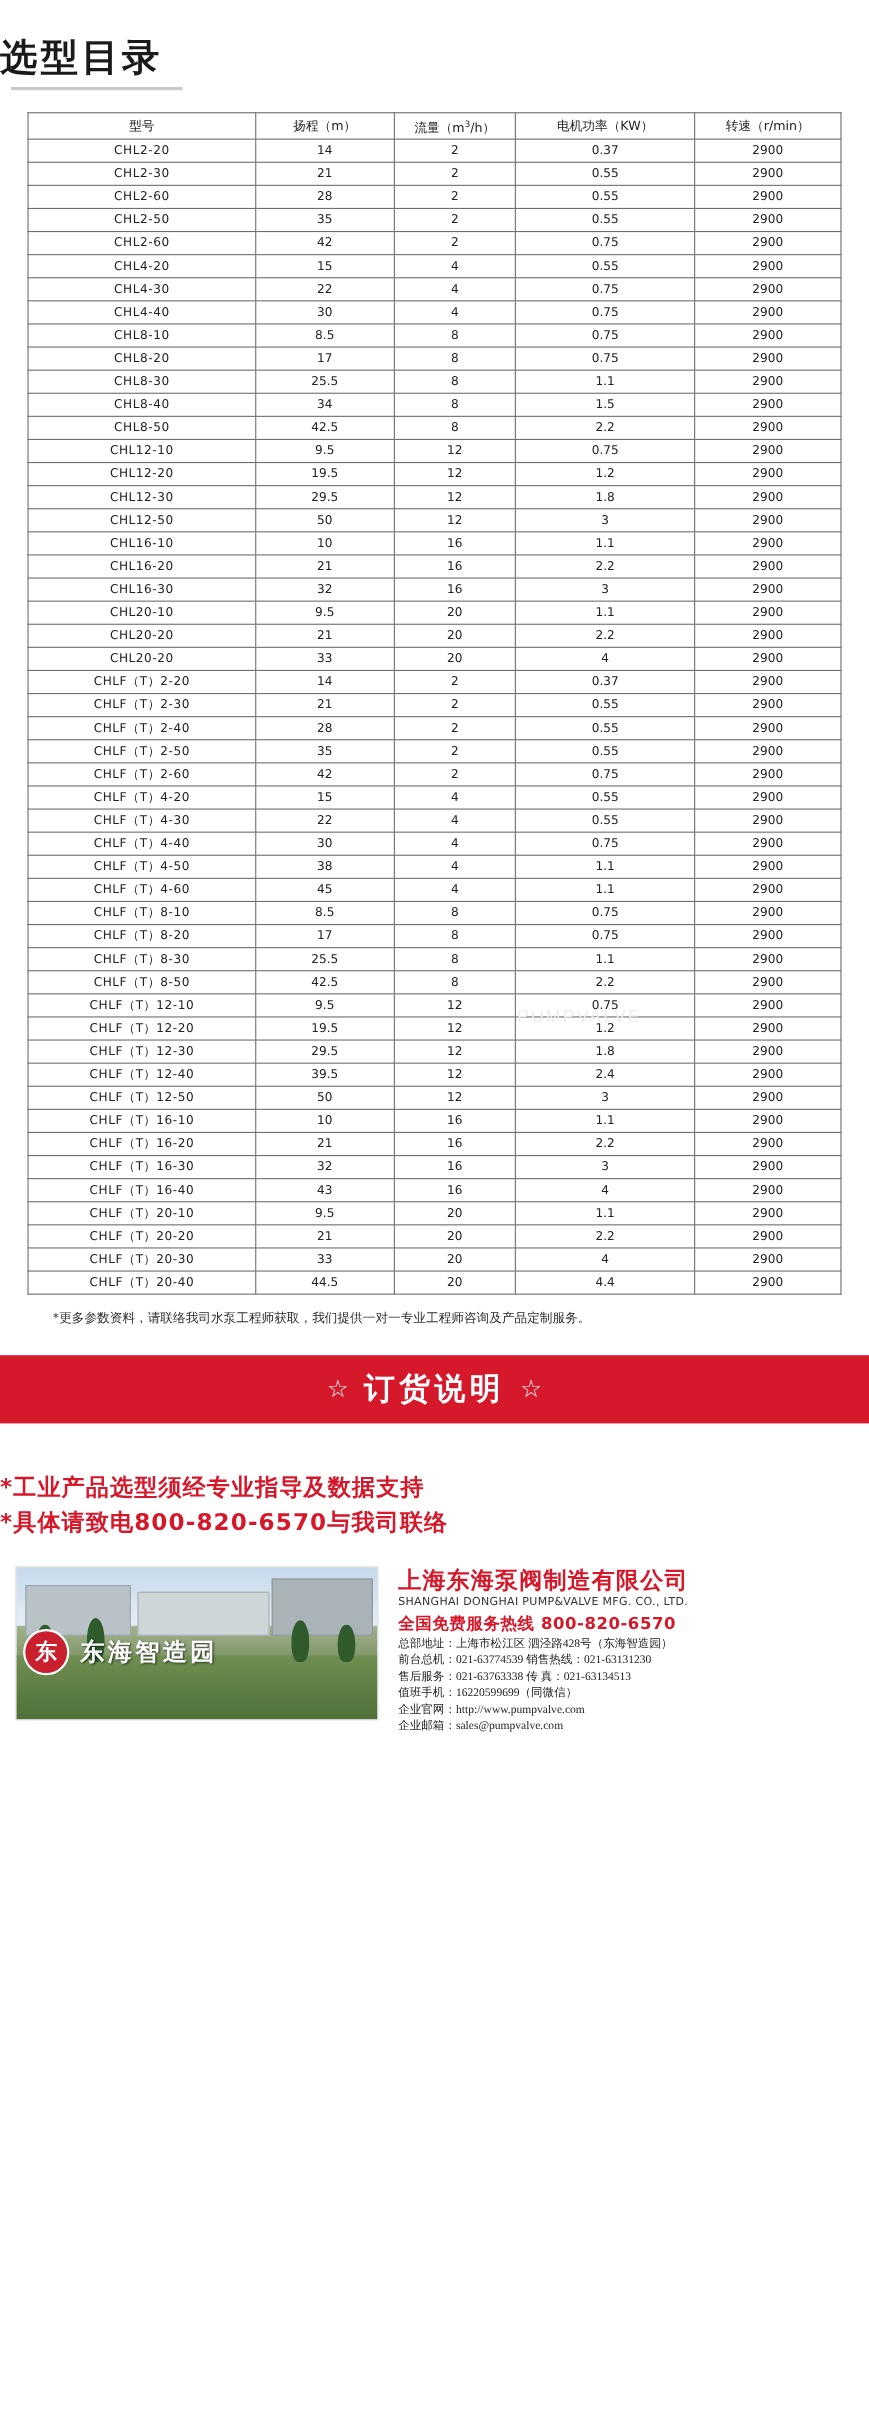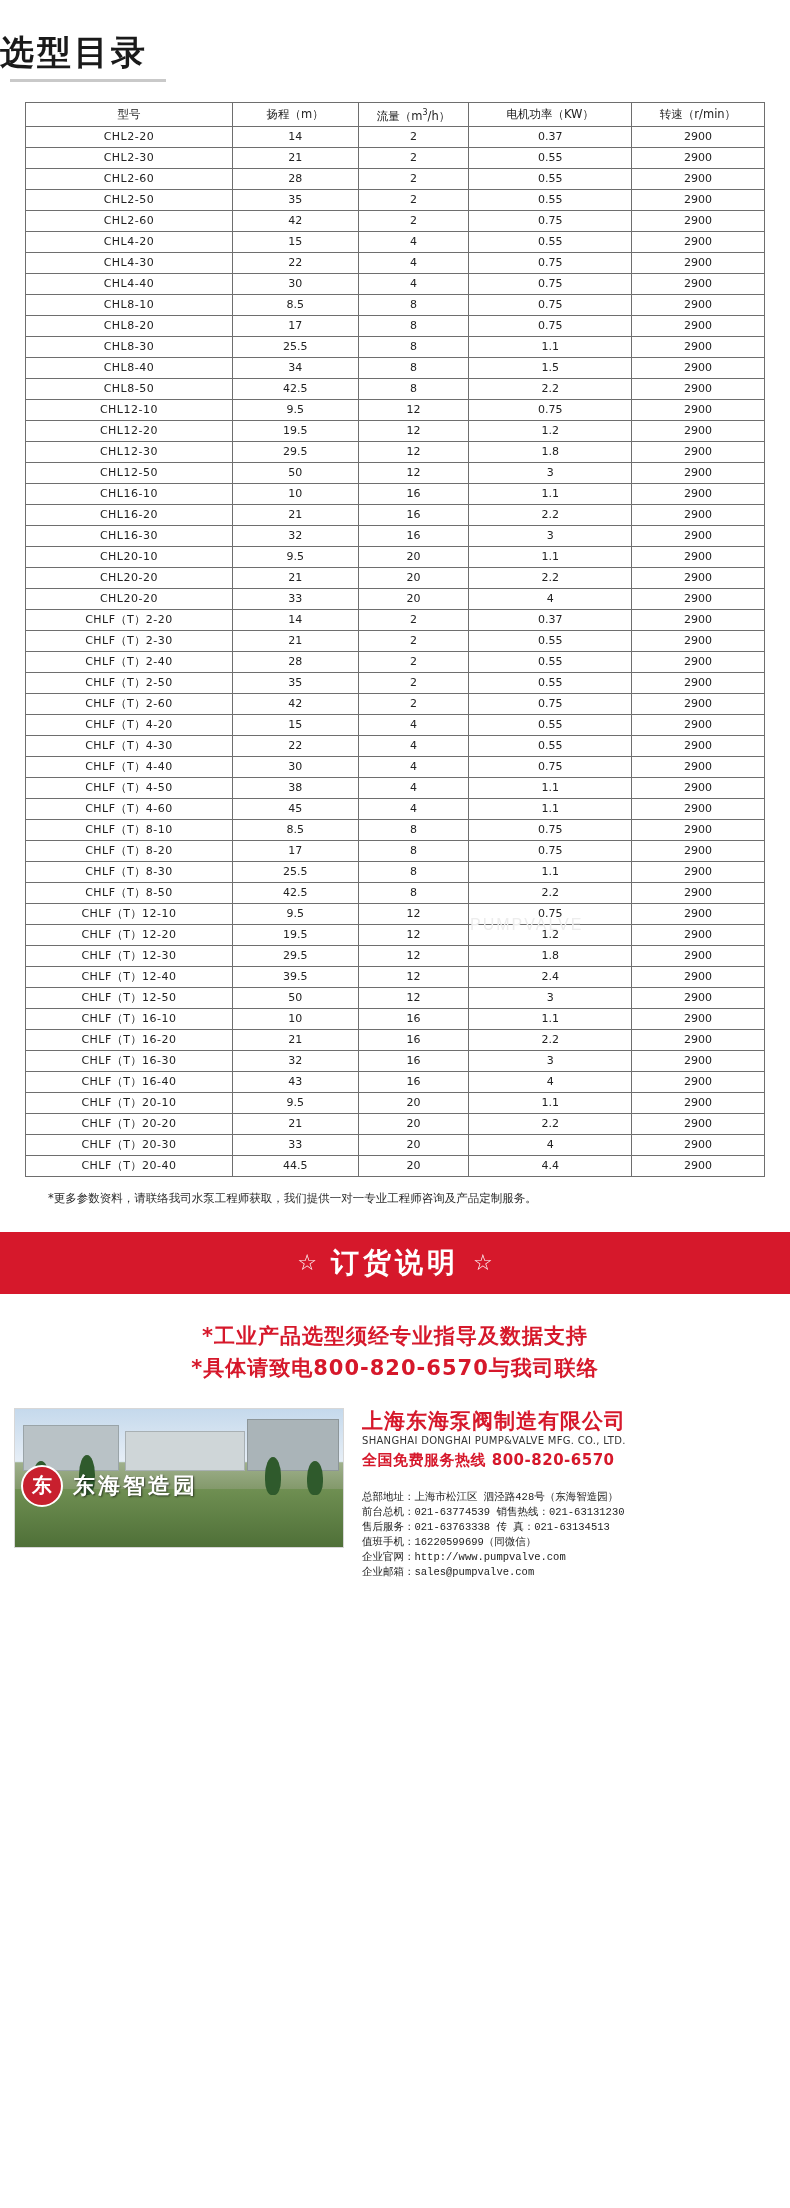--- a/index.html
+++ b/index.html
@@ -105,22 +105,22 @@
   }
   .order-banner .order-text {
     color: #ffffff;
     font-size: 28px;
     font-weight: bold;
     letter-spacing: 4px;
     font-family: "DejaVu Sans", sans-serif;
   }
   
   .red-notes {
-    padding: 26px 0 24px 0;
-    text-align: center;
+    padding: 42px 0 24px 0;
+    text-align: left;
   }
   .red-notes .line {
     color: #d6182b;
     font-size: 21px;
     font-weight: bold;
     letter-spacing: 1px;
     line-height: 32px;
     font-family: "DejaVu Sans", sans-serif;
   }
   
@@ -212,22 +212,22 @@
     font-size: 15px;
     font-weight: bold;
     margin-top: 5px;
     letter-spacing: 0.5px;
     font-family: "DejaVu Sans", sans-serif;
   }
   .company .ctc {
     color: #222;
     font-size: 10.5px;
     line-height: 15px;
-    margin-top: 20px;
-    font-family: Liberation Mono, monospace;
+    margin-top: 1px;
+    font-family: Liberation Serif, serif;
   }
 </style>
 </head>
 <body>
 
 <div class="page">
 
   <div class="title-wrap">
     <div class="title">选型目录</div>
   </div>

